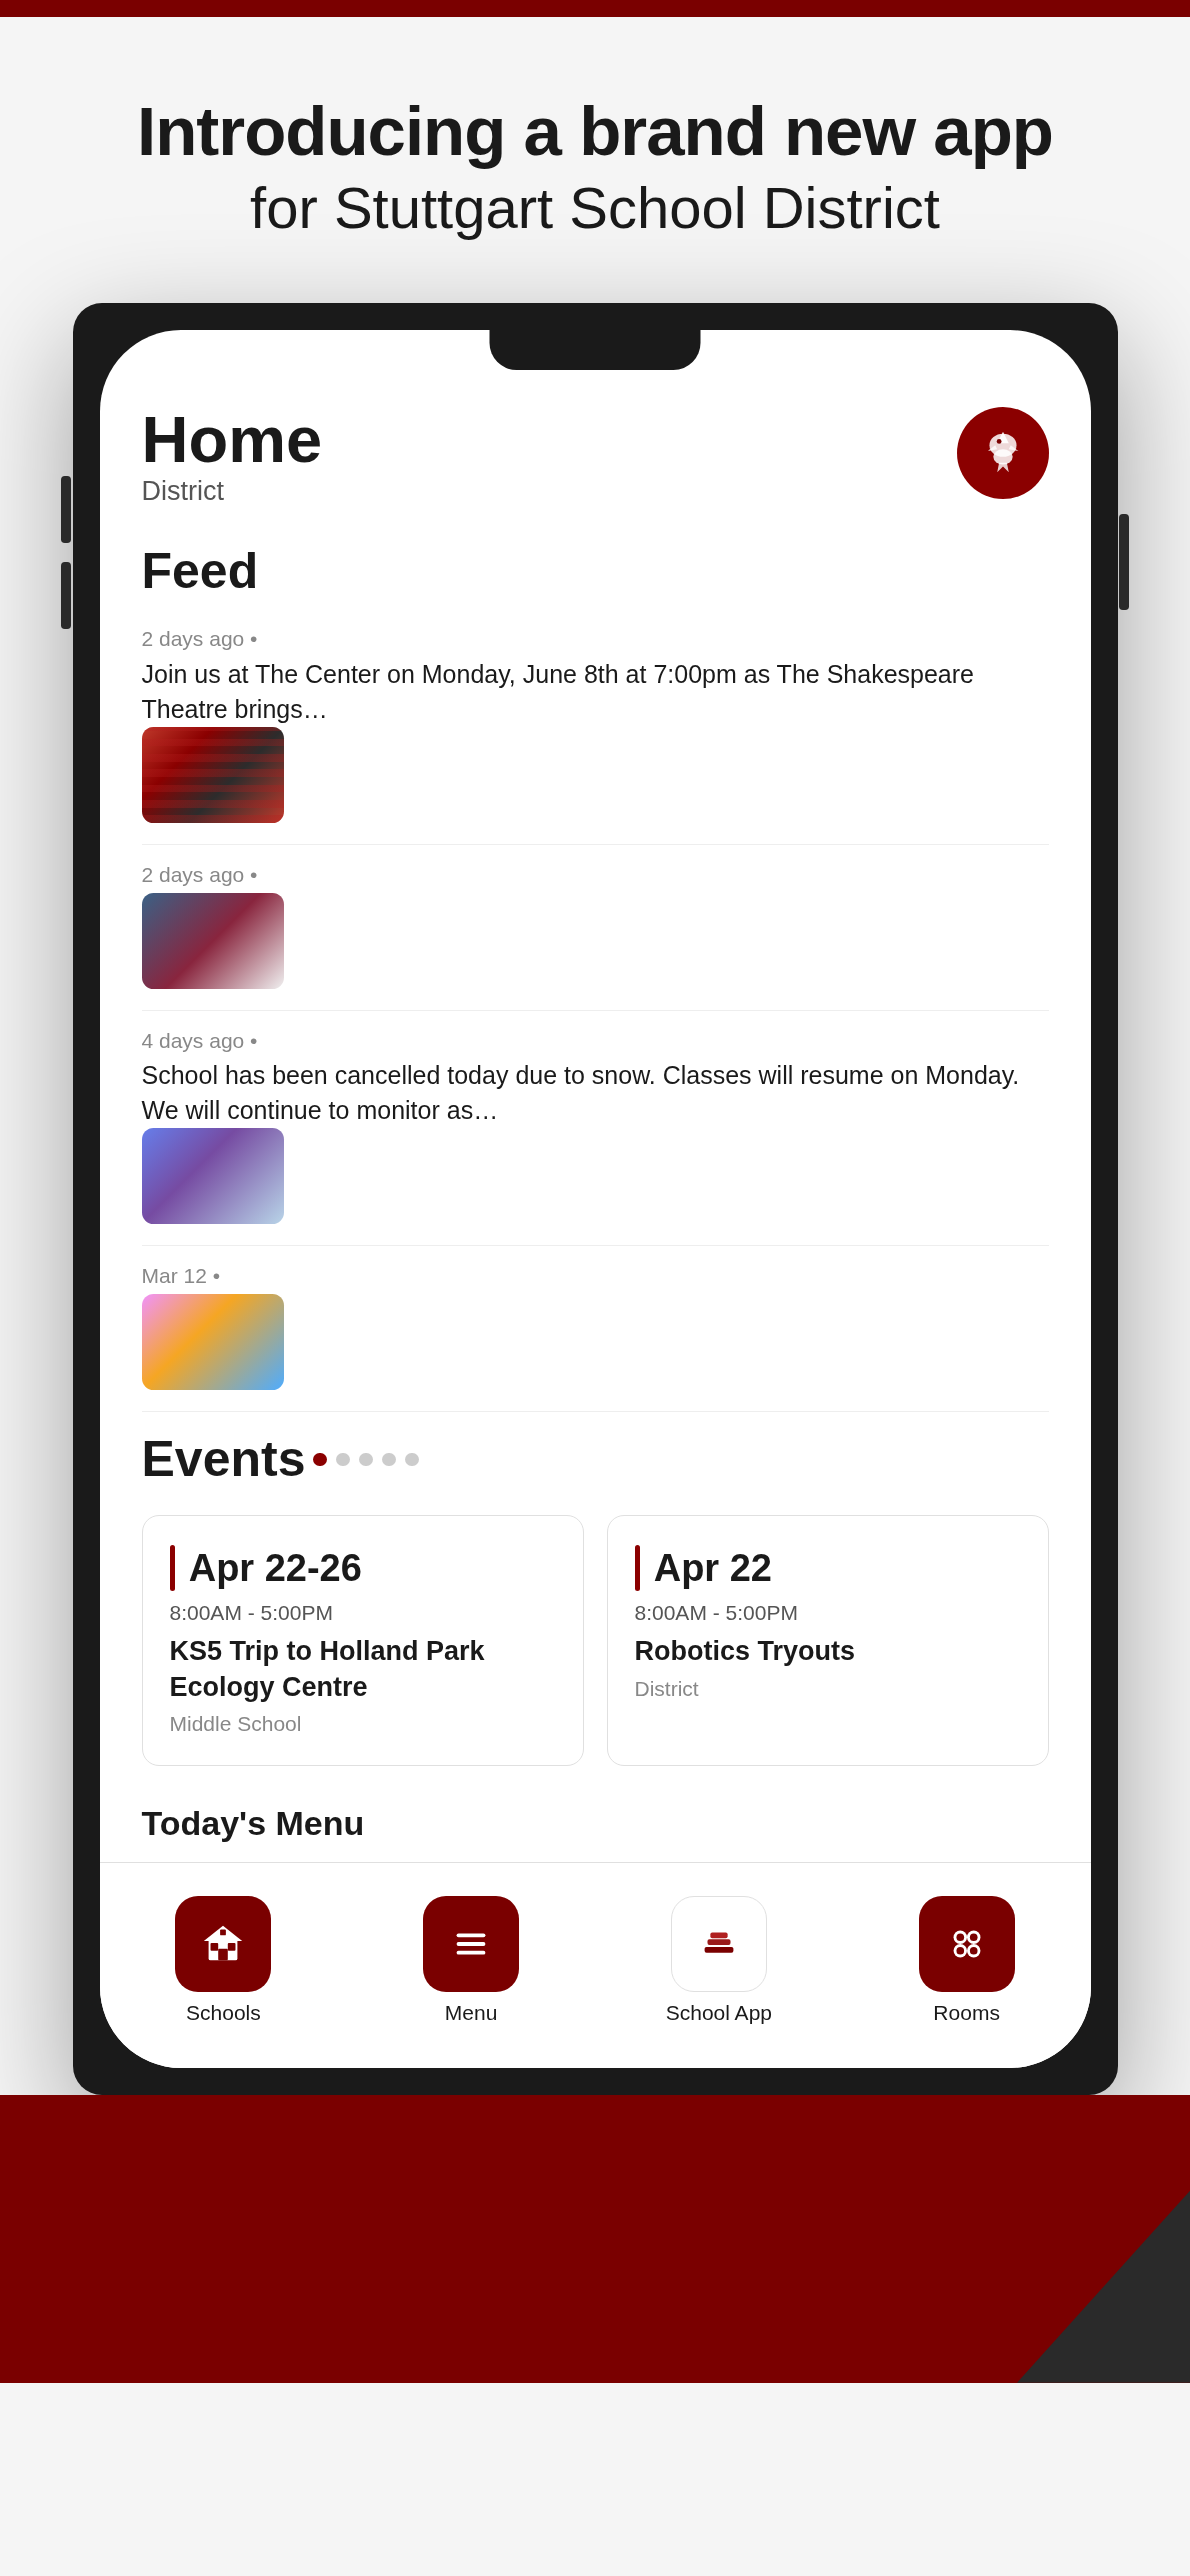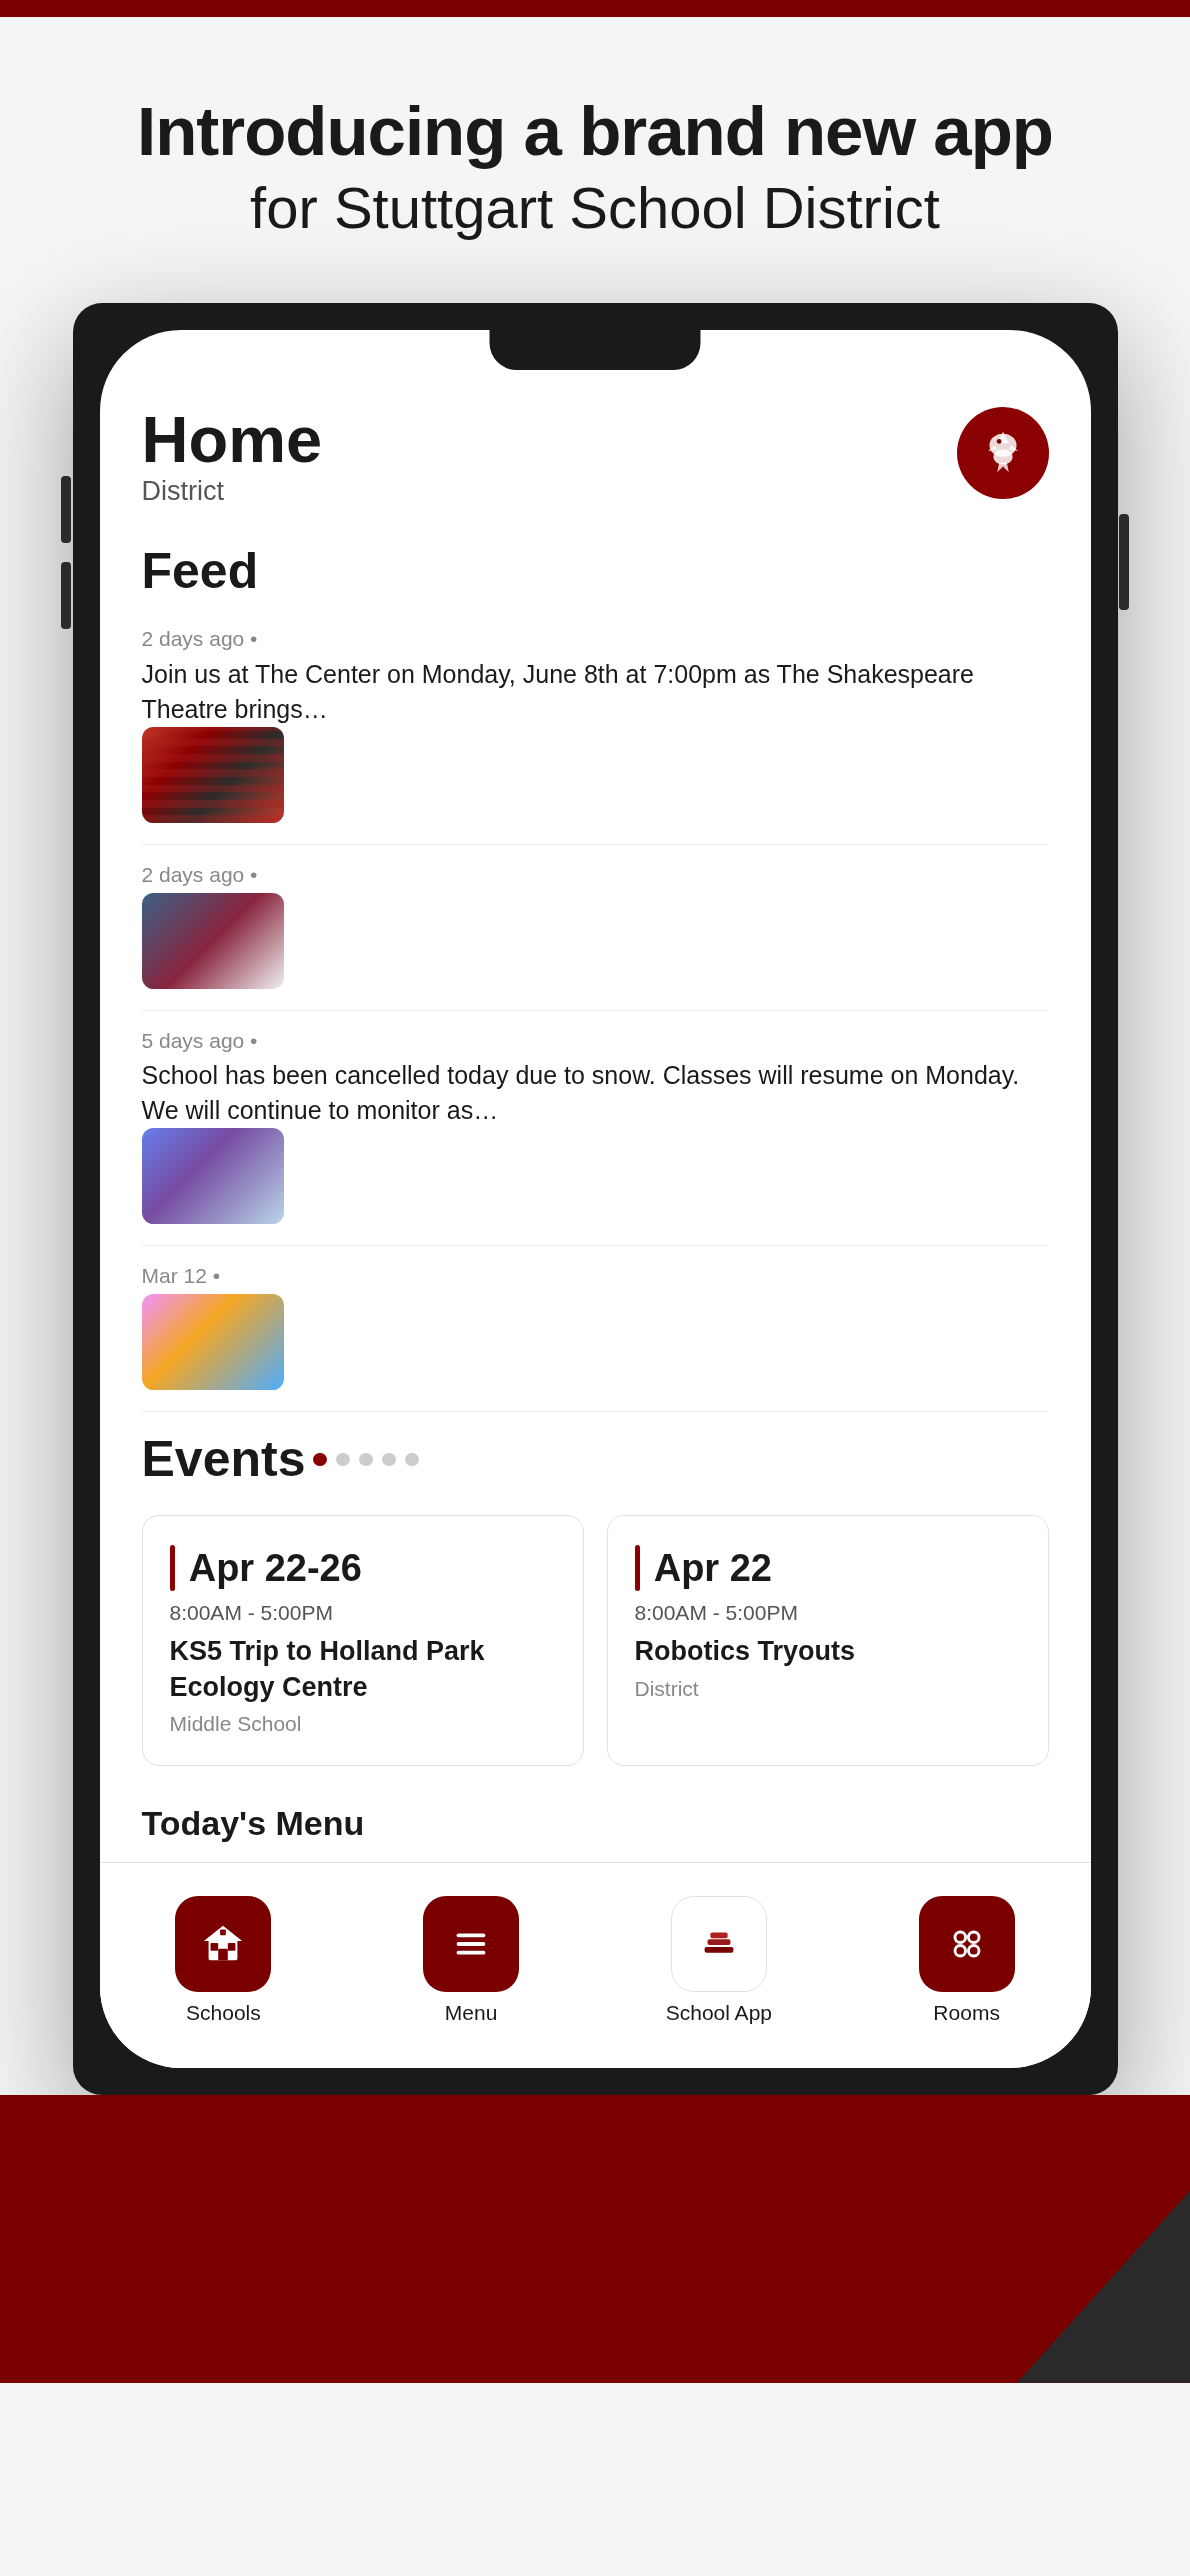--- a/index.html
+++ b/index.html
@@ -441,21 +441,21 @@
             <div class="feed-timestamp">
               <span>2 days ago</span> •
             </div>
           </div>
           <div class="feed-image img-phone"></div>
         </div>
 
         <div class="feed-item">
           <div class="feed-text-block">
             <div class="feed-timestamp">
-              <span>5 days ago</span> •
+              <span>4 days ago</span> •
             </div>
             <div class="feed-text">School has been cancelled today due to snow. Classes will resume on Monday. We will continue to monitor as…</div>
           </div>
           <div class="feed-image img-snow"></div>
         </div>
 
         <div class="feed-item">
           <div class="feed-text-block">
             <div class="feed-timestamp">
               <span>Mar 12</span> •

